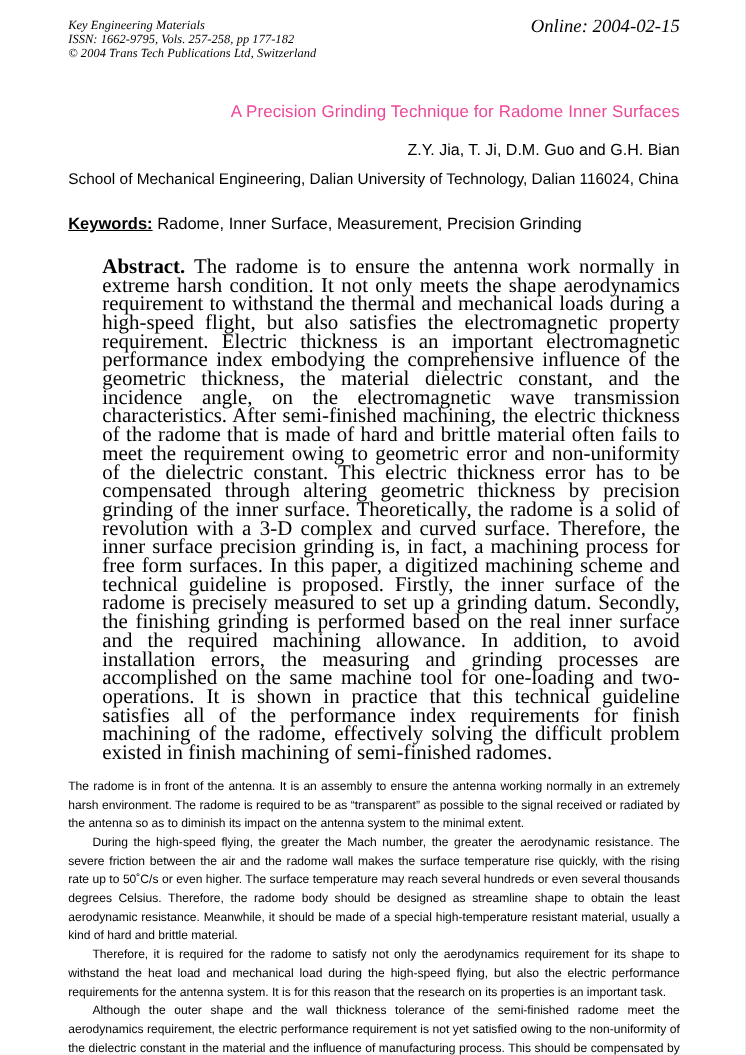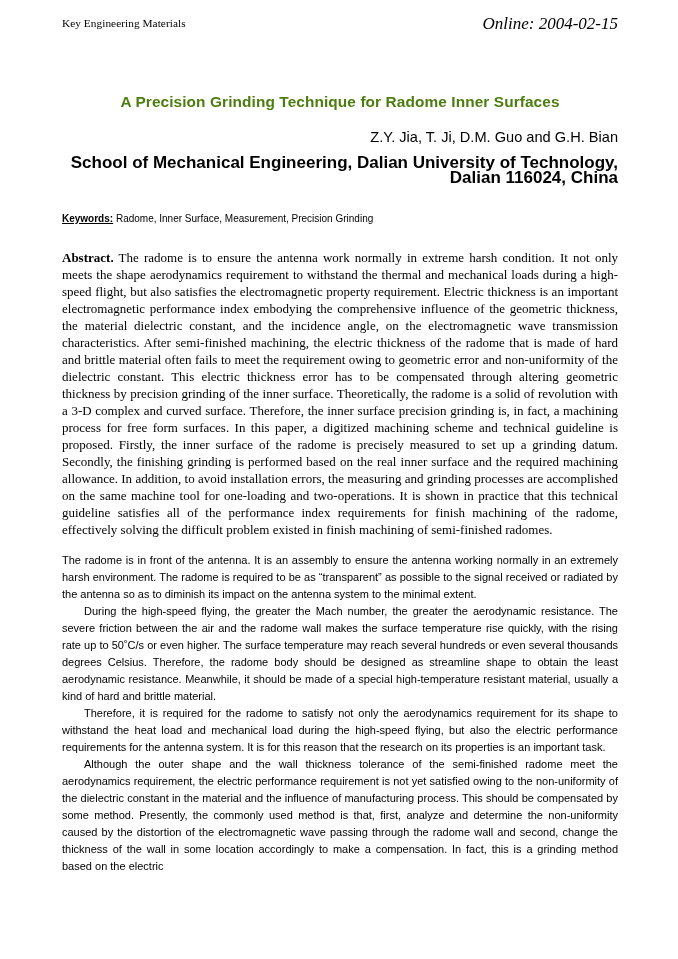--- a/index.html
+++ b/index.html
@@ -26,89 +26,90 @@
   }
 
   
   .jheader {
     position: relative;
     margin-top: 17px;
     height: 58px;
   }
   .jheader-left {
     font-family: "Liberation Serif", "DejaVu Serif", serif;
+    font-style: italic;
     font-size: 11.3px;
     line-height: 13.2px;
     color: #000;
     letter-spacing: 0.05px;
   }
   .jheader-right {
     position: absolute;
     right: 0;
     top: 0;
     font-family: "Liberation Serif", "DejaVu Serif", serif;
     font-style: italic;
     font-size: 17px;
     line-height: 13.2px;
     color: #000;
   }
   .jline { white-space: nowrap; }
 
   
   .title {
     margin-top: 17px;
-    text-align: center;
+    text-align: right;
     font-family: "Liberation Sans", "DejaVu Sans", sans-serif;
-    font-weight: bold;
+    font-weight: normal;
     font-size: 15.4px;
     line-height: 19px;
-    color: #4d7c0f;
+    color: #ec4899;
     letter-spacing: 0.1px;
   }
   .authors {
     margin-top: 17px;
     text-align: right;
     font-family: "Liberation Sans", "DejaVu Sans", sans-serif;
     font-size: 14.6px;
     line-height: 18px;
     color: #000;
   }
   .affiliation {
     margin-top: 9px;
-    text-align: right;
+    text-align: left;
     font-family: "Liberation Sans", "DejaVu Sans", sans-serif;
-    font-size: 17px;
+    font-size: 14px;
     line-height: 15px;
     color: #000;
-    font-weight: bold;
   }
 
   
   .keywords {
     margin-top: 26px;
     font-family: "Liberation Sans", "DejaVu Sans", sans-serif;
-    font-size: 10px;
+    font-size: 15px;
     line-height: 15px;
     color: #000;
   }
   .keywords .kw-label {
     font-weight: bold;
     text-decoration: underline;
   }
 
   
   .abstract {
     margin-top: 23px;
     font-family: "Liberation Serif", "DejaVu Serif", serif;
-    font-size: 13px;
+    font-size: 19px;
     line-height: 17.0px;
     text-align: justify;
     text-justify: inter-word;
     color: #000;
     hyphens: none;
+    margin-left: 31px;
   }
   .abstract .ab-label {
     font-weight: bold;
   }
 
   
   .section-head {
     margin-top: 25px;
     font-family: "Liberation Serif", "DejaVu Serif", serif;
     font-weight: bold;
@@ -131,20 +132,22 @@
 </style>
 </head>
 <body>
 
 <div class="page">
   <div class="content">
 
     <div class="jheader">
       <div class="jheader-left">
         <div class="jline">Key Engineering Materials</div>
+        <div class="jline">ISSN: 1662-9795, Vols. 257-258, pp 177-182</div>
+        <div class="jline">© 2004 Trans Tech Publications Ltd, Switzerland</div>
       </div>
       <div class="jheader-right">Online: 2004-02-15</div>
     </div>
 
     <div class="title">A Precision Grinding Technique for Radome Inner Surfaces</div>
 
     <div class="authors">Z.Y. Jia, T. Ji, D.M. Guo and G.H. Bian</div>
 
     <div class="affiliation">School of Mechanical Engineering, Dalian University of Technology, Dalian 116024, China</div>
 

